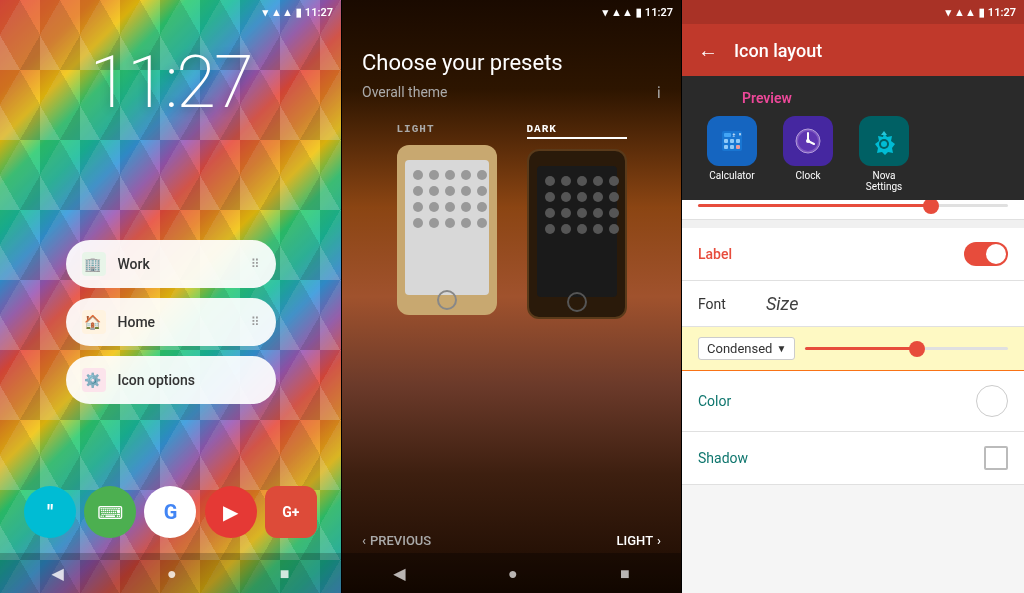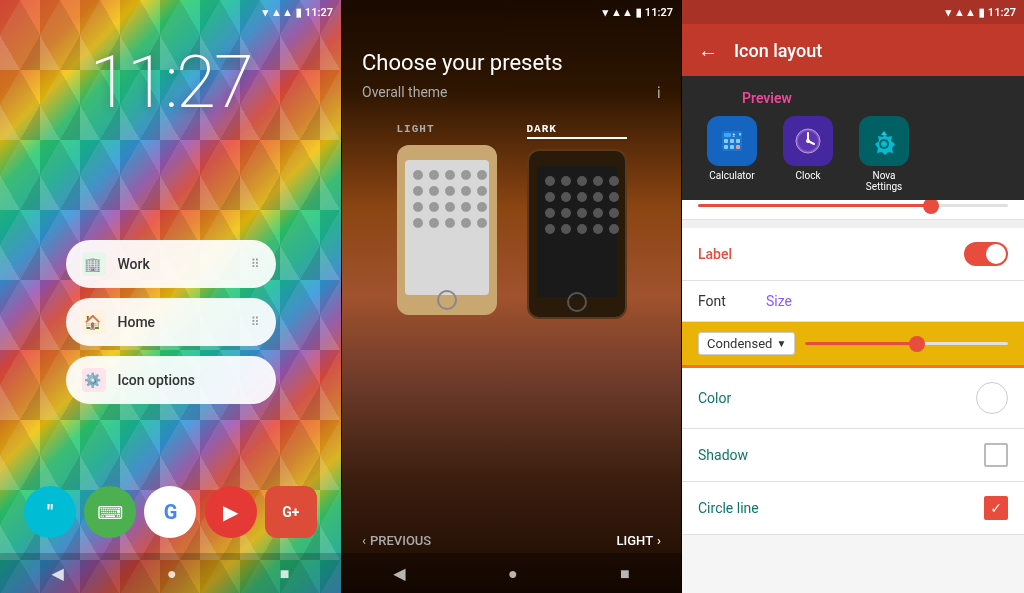--- a/index.html
+++ b/index.html
@@ -589,31 +589,32 @@
       gap: 16px;
     }
 
     .p3-font-label {
       color: #333;
       font-size: 14px;
       min-width: 60px;
     }
 
     .p3-font-size-label {
-      color: #8b5cf6;
-      font-size: 14px;
+      color: #404040;
+      font-size: 18px;
       margin-left: -8px;
+      font-style: italic;
     }
 
     .p3-condensed-row {
       display: flex;
       align-items: center;
       padding: 10px 16px;
-      background: #eab308;
-      border-bottom: 3px solid #f97316;
+      background: #fef9c3;
+      border-bottom: 1px solid #f97316;
       gap: 10px;
     }
 
     .p3-condensed-btn {
       background: white;
       border: 1px solid #ccc;
       border-radius: 3px;
       padding: 3px 8px;
       font-size: 13px;
       color: #333;
@@ -947,18 +948,14 @@
     <div class="p3-color-row">
       <span class="p3-setting-label-dark">Color</span>
       <div class="p3-color-circle"></div>
     </div>
 
     <div class="p3-color-row">
       <span class="p3-setting-label-dark">Shadow</span>
       <div class="p3-checkbox"></div>
     </div>
 
-    <div class="p3-color-row">
-      <span class="p3-setting-label-dark">Circle line</span>
-      <div class="p3-checkbox-red">✓</div>
-    </div>
   </div>
 </div>
 
 </body></html>

